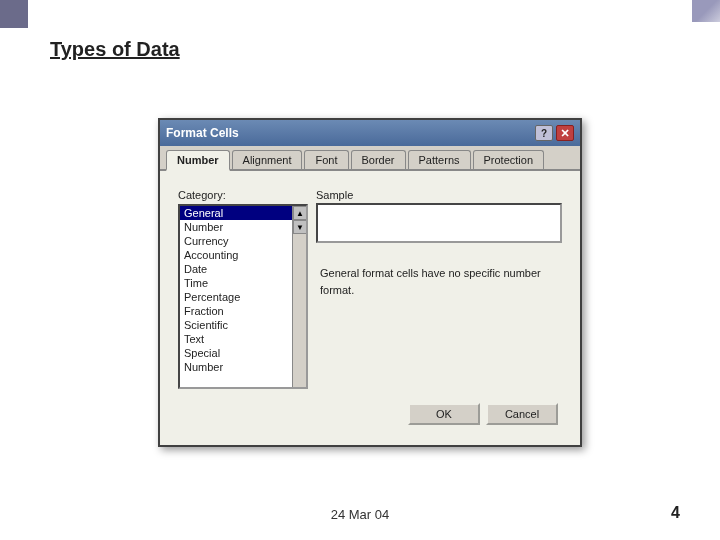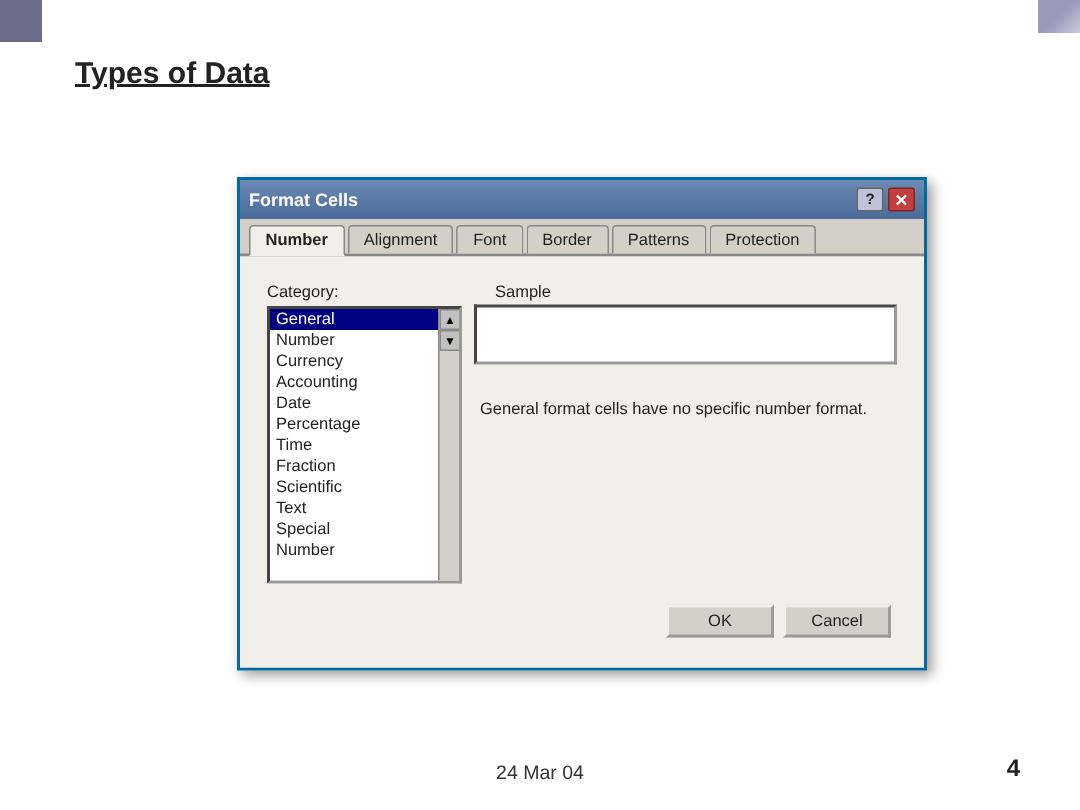--- a/index.html
+++ b/index.html
@@ -57,23 +57,23 @@
       font-size: 16px;
       font-weight: bold;
       color: #222;
     }
 
     
     .dialog {
       position: absolute;
       top: 118px;
       left: 158px;
-      width: 460px;
+      width: 424px;
       background: #f0f0e8;
-      border: 2px solid #0369a1;
+      border: 2px solid #404040;
       box-shadow: 3px 3px 8px rgba(0,0,0,0.4);
     }
 
     
     .dialog-titlebar {
       background: linear-gradient(to bottom, #6b8ab4 0%, #4a6a9a 100%);
       height: 26px;
       display: flex;
       align-items: center;
       justify-content: space-between;
@@ -209,21 +209,21 @@
     .sample-box {
       border: 2px inset #999;
       background: white;
       height: 40px;
       margin-bottom: 8px;
       position: relative;
     }
     .sample-label {
       position: absolute;
       top: -14px;
-      left: 14px;
+      left: 0;
       font-size: 11px;
       color: #222;
     }
     .format-description {
       font-size: 11px;
       color: #222;
       line-height: 1.5;
       margin-top: 18px;
       padding: 4px;
     }
@@ -280,22 +280,22 @@
 
       <div class="left-panel">
         <div class="category-label">Category:</div>
         <div class="category-list">
           <div class="category-list-inner">
             <div class="list-item selected">General</div>
             <div class="list-item">Number</div>
             <div class="list-item">Currency</div>
             <div class="list-item">Accounting</div>
             <div class="list-item">Date</div>
+            <div class="list-item">Time</div>
             <div class="list-item">Percentage</div>
-            <div class="list-item">Time</div>
             <div class="list-item">Fraction</div>
             <div class="list-item">Scientific</div>
             <div class="list-item">Text</div>
             <div class="list-item">Special</div>
             <div class="list-item">Number</div>
           </div>
           <div class="scrollbar">
             <div class="scrollbar-up">▲</div>
             <div class="scrollbar-track"></div>
             <div class="scrollbar-down">▼</div>

